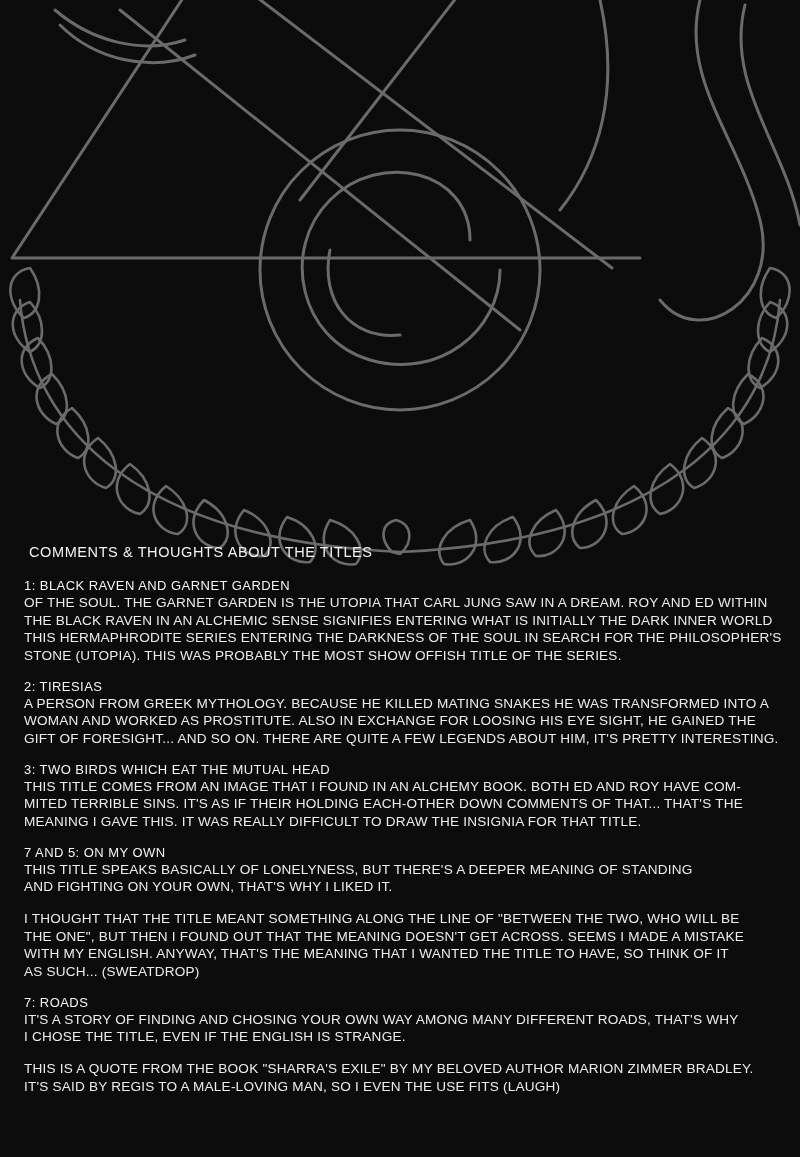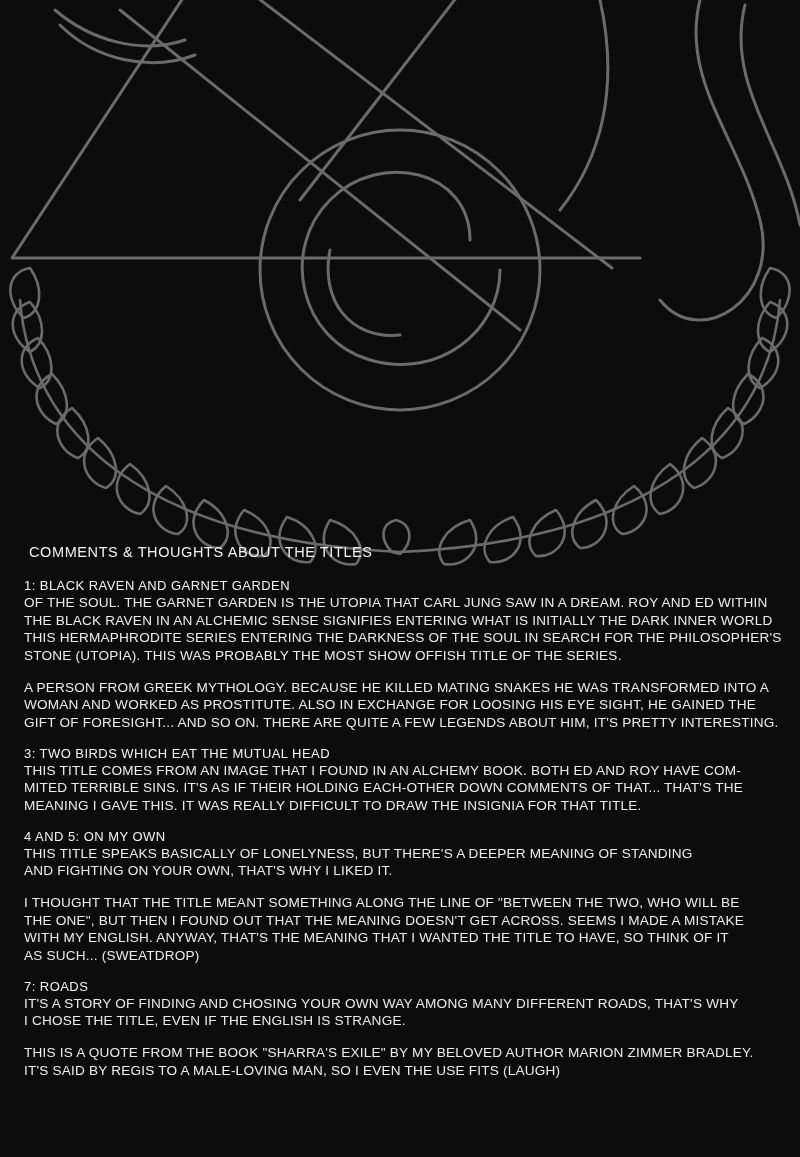--- a/index.html
+++ b/index.html
@@ -152,38 +152,39 @@
         <div class="entry-title">1: BLACK RAVEN AND GARNET GARDEN</div>
         <div class="entry-body">
           <p>OF THE SOUL. THE GARNET GARDEN IS THE UTOPIA THAT CARL JUNG SAW IN A DREAM. ROY AND ED WITHIN</p>
           <p>THE BLACK RAVEN IN AN ALCHEMIC SENSE SIGNIFIES ENTERING WHAT IS INITIALLY THE DARK INNER WORLD</p>
           <p>THIS HERMAPHRODITE SERIES ENTERING THE DARKNESS OF THE SOUL IN SEARCH FOR THE PHILOSOPHER'S</p>
           <p>STONE (UTOPIA). THIS WAS PROBABLY THE MOST SHOW OFFISH TITLE OF THE SERIES.</p>
         </div>
       </div>
 
       <div class="entry">
+        <div class="entry-title">2: TIRESIAS</div>
         <div class="entry-body">
           <p>A PERSON FROM GREEK MYTHOLOGY. BECAUSE HE KILLED MATING SNAKES HE WAS TRANSFORMED INTO A</p>
           <p>WOMAN AND WORKED AS PROSTITUTE. ALSO IN EXCHANGE FOR LOOSING HIS EYE SIGHT, HE GAINED THE</p>
           <p>GIFT OF FORESIGHT... AND SO ON. THERE ARE QUITE A FEW LEGENDS ABOUT HIM, IT'S PRETTY INTERESTING.</p>
         </div>
       </div>
 
       <div class="entry">
         <div class="entry-title">3: TWO BIRDS WHICH EAT THE MUTUAL HEAD</div>
         <div class="entry-body">
           <p>THIS TITLE COMES FROM AN IMAGE THAT I FOUND IN AN ALCHEMY BOOK. BOTH ED AND ROY HAVE COM-</p>
           <p>MITED TERRIBLE SINS. IT'S AS IF THEIR HOLDING EACH-OTHER DOWN COMMENTS OF THAT... THAT'S THE</p>
           <p>MEANING I GAVE THIS. IT WAS REALLY DIFFICULT TO DRAW THE INSIGNIA FOR THAT TITLE.</p>
         </div>
       </div>
 
       <div class="entry">
-        <div class="entry-title">4 AND 5: ON MY OWN</div>
+        <div class="entry-title">7 AND 5: ON MY OWN</div>
         <div class="entry-body">
           <p>THIS TITLE SPEAKS BASICALLY OF LONELYNESS, BUT THERE'S A DEEPER MEANING  OF STANDING</p>
           <p>AND FIGHTING ON YOUR OWN, THAT'S WHY I LIKED IT.</p>
         </div>
       </div>
 
       <div class="entry">
         <div class="entry-body">
           <p>I THOUGHT THAT THE TITLE MEANT SOMETHING ALONG THE LINE OF "BETWEEN THE TWO, WHO WILL BE</p>
           <p>THE ONE", BUT THEN I FOUND OUT THAT THE MEANING DOESN'T GET ACROSS. SEEMS I MADE A MISTAKE</p>

